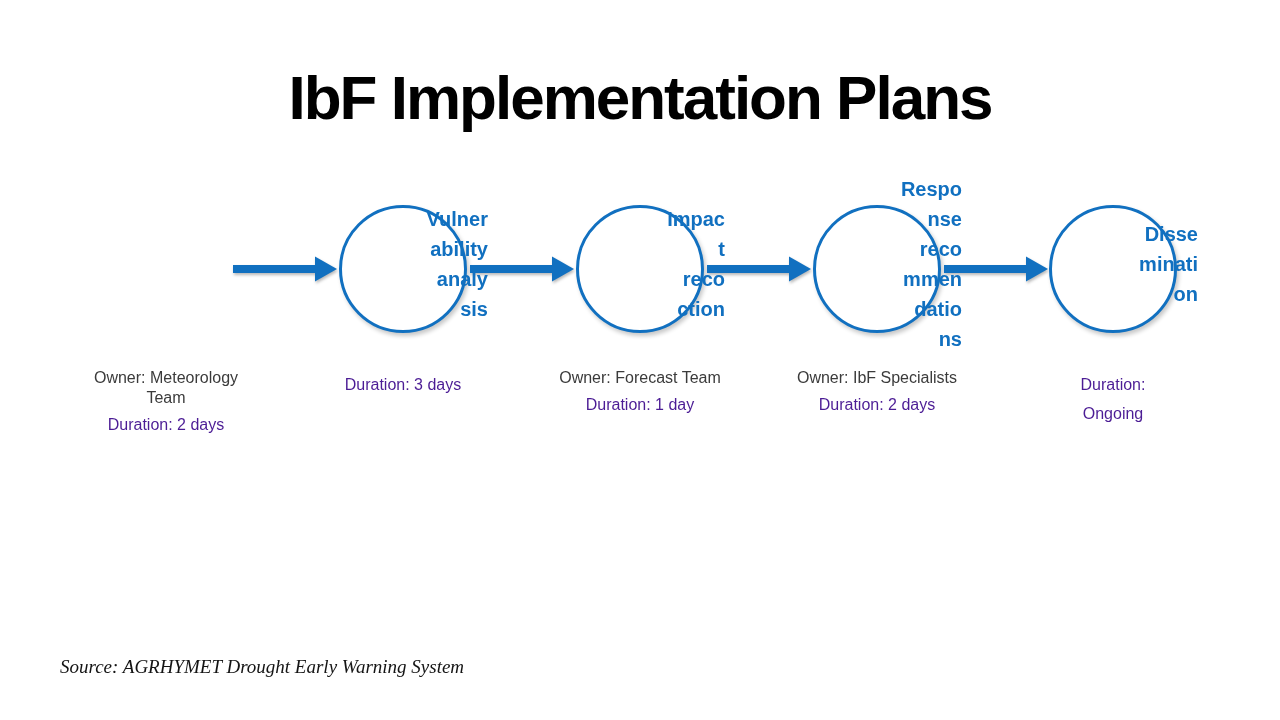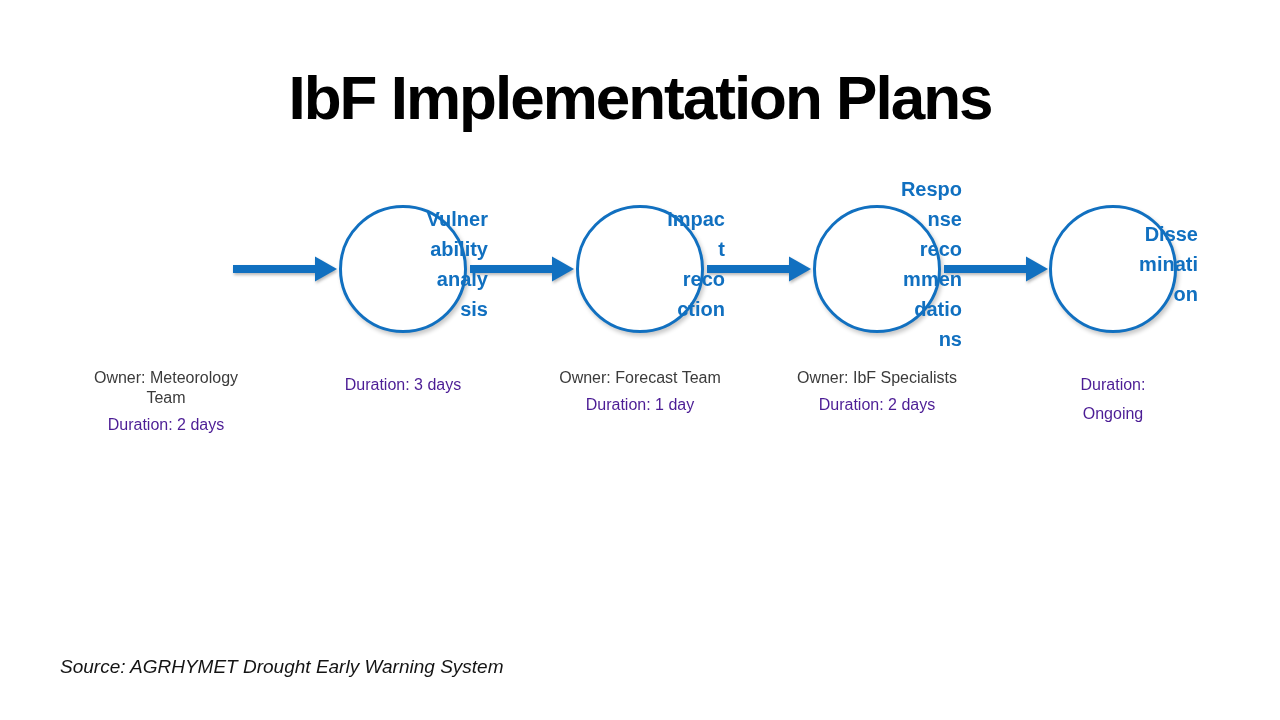--- a/index.html
+++ b/index.html
@@ -85,20 +85,21 @@
     height: 28px;
     filter: drop-shadow(1px 2px 1.5px rgba(0,0,0,0.28));
   }
   .source-line {
     position: absolute;
     left: 60px;
     top: 656px;
     font-size: 19px;
     font-style: italic;
     color: #141414;
+    font-family: Liberation Serif, serif;
   }
 </style>
 </head>
 <body>
 
 <div class="slide">
 
   <div class="slide-title">IbF Implementation Plans</div>
 
   <div class="station" style="left:48px;">

